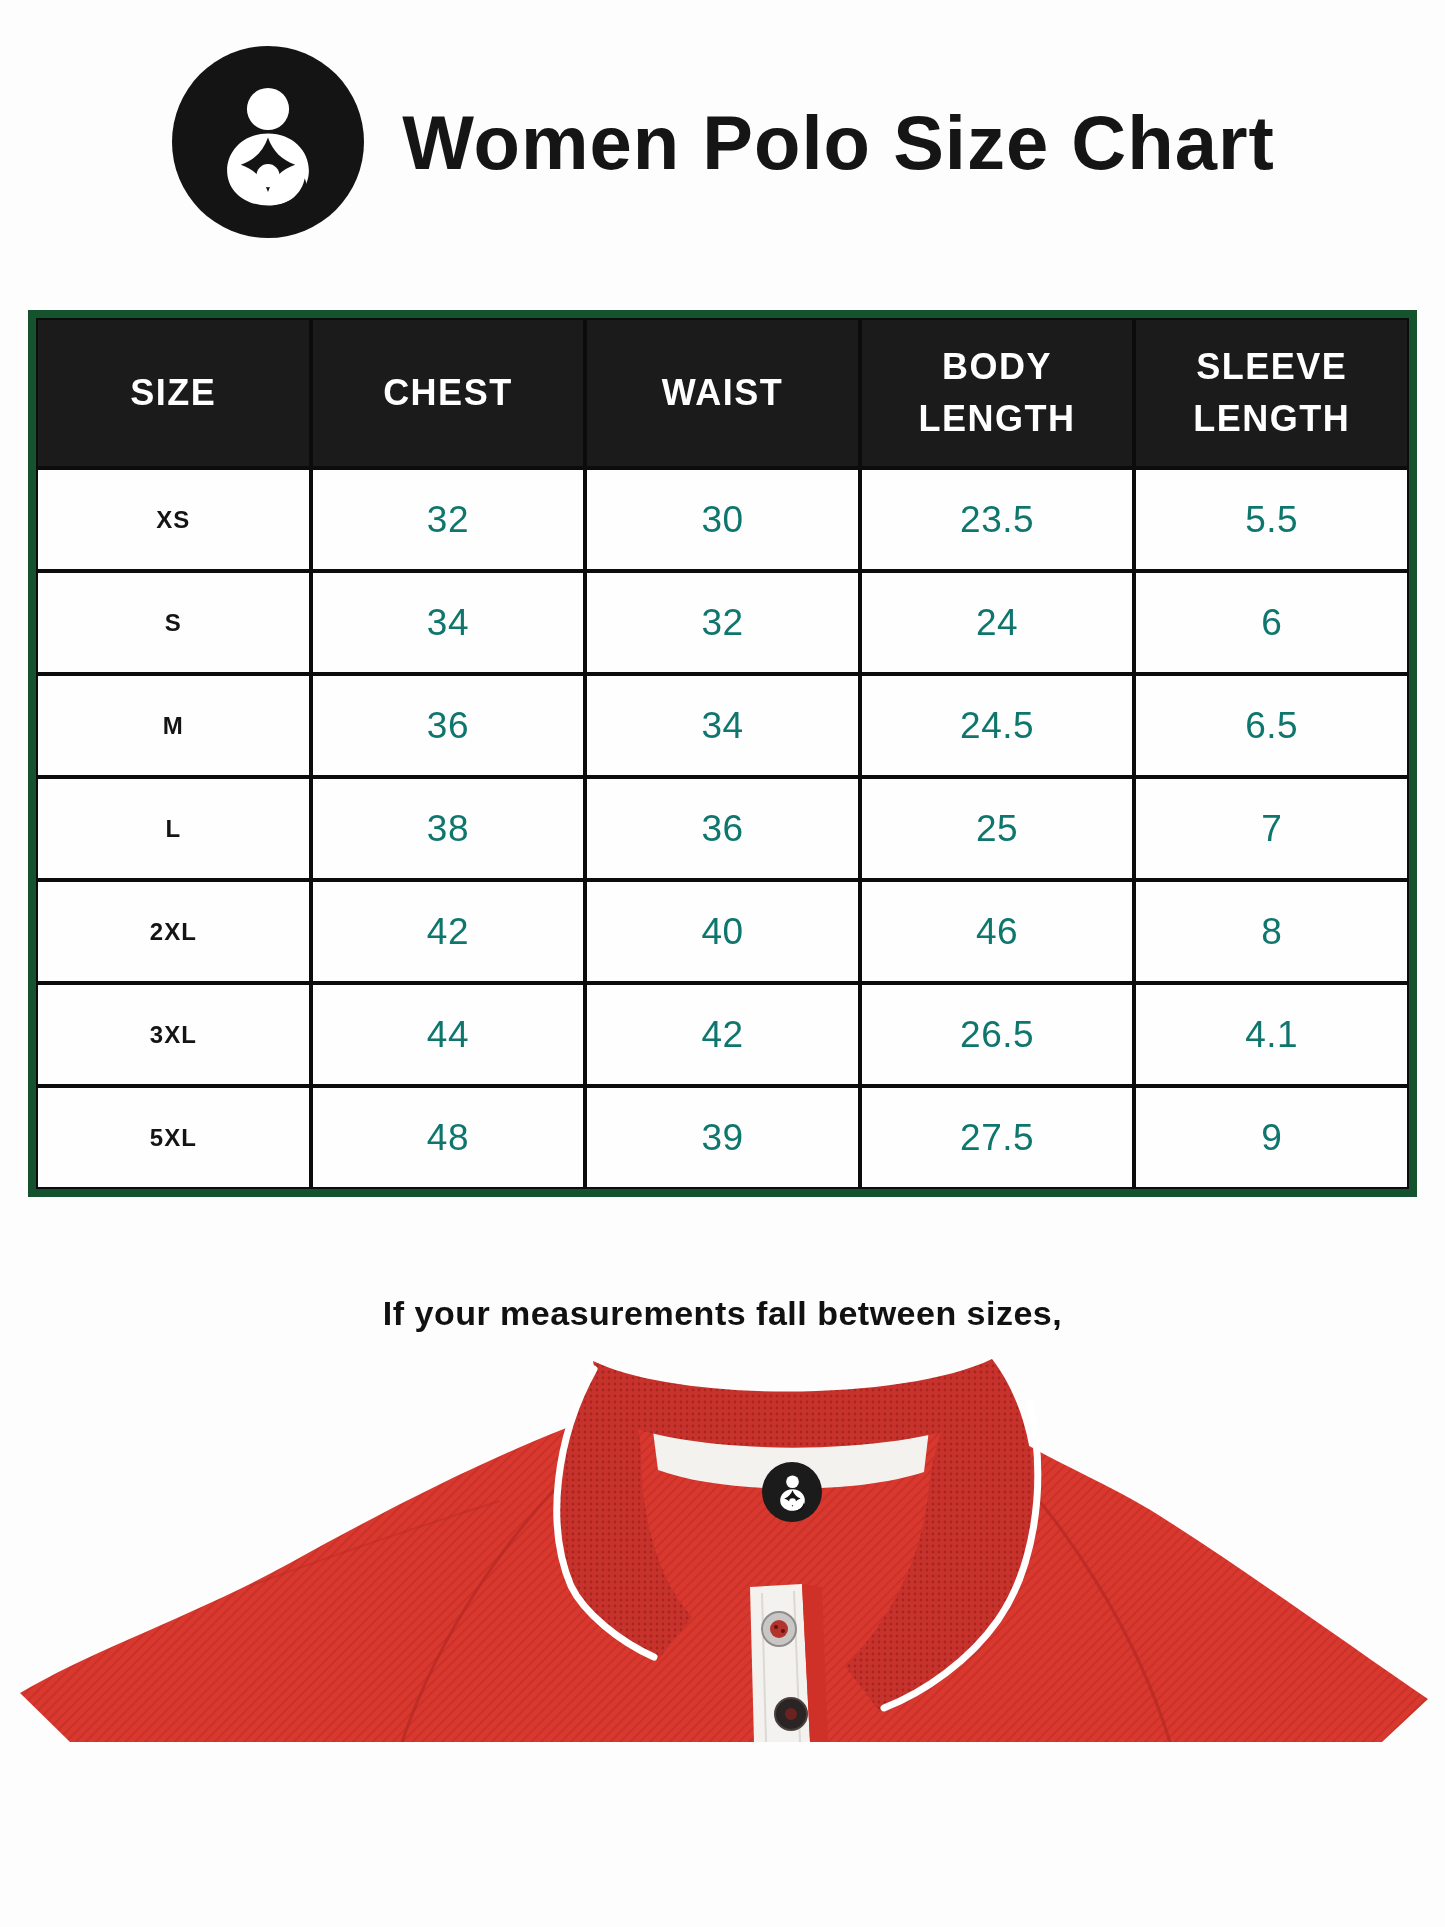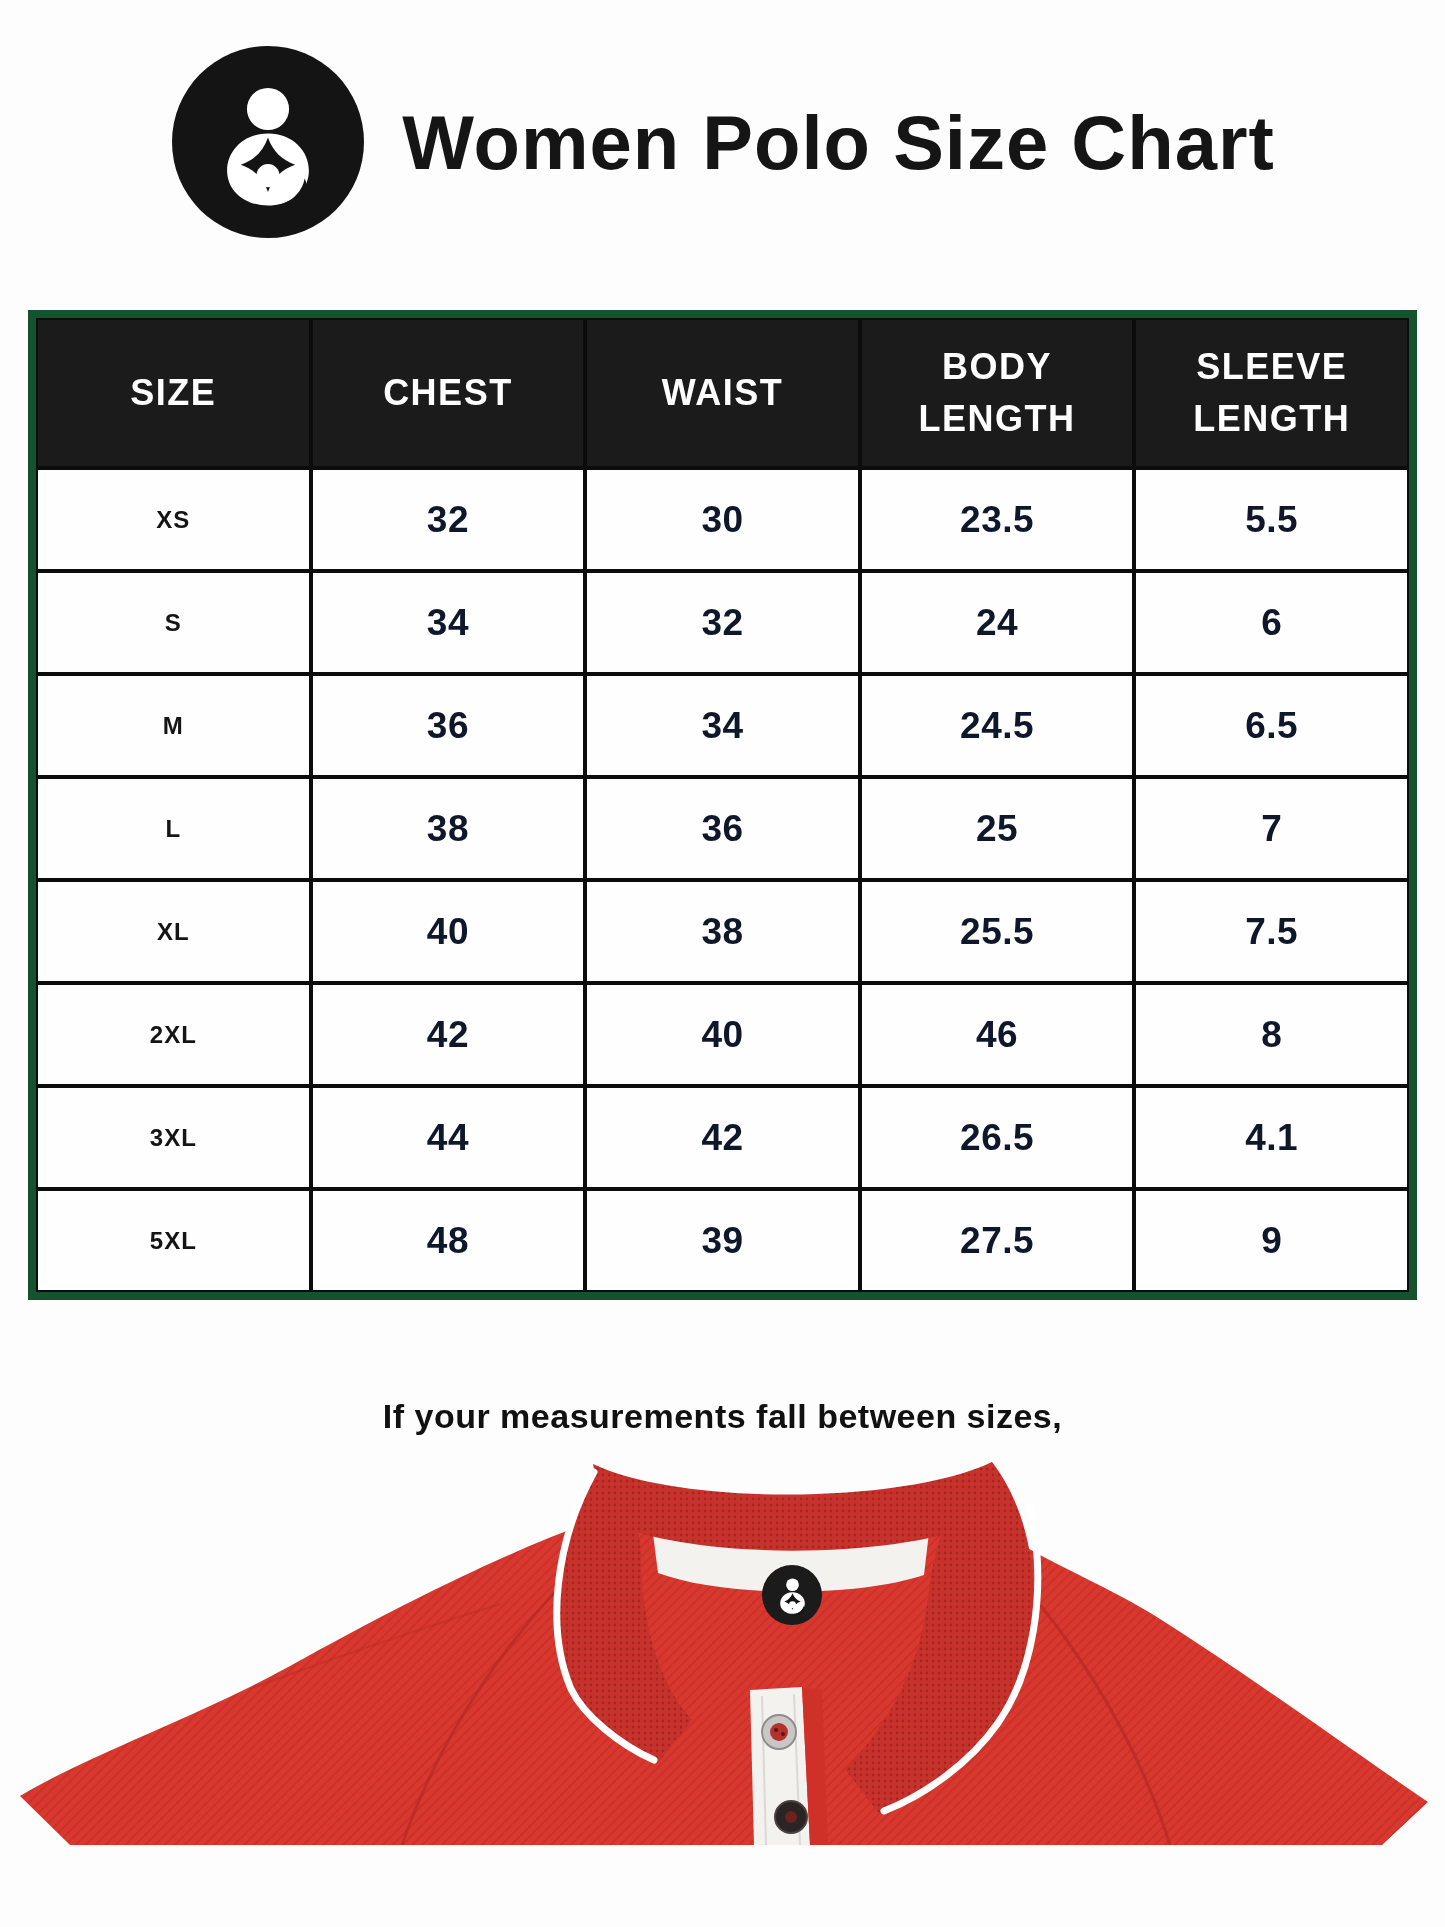--- a/index.html
+++ b/index.html
@@ -32,21 +32,21 @@
     padding:0;
   }
   .size-chart thead th{
     background:#1b1b1b;color:#ffffff;
     height:146px;
     font-size:36px;font-weight:700;letter-spacing:1.5px;line-height:1.45;
   }
   .size-chart thead th .th-label{display:inline-block;max-width:210px;}
   .size-chart tbody td{height:99px;background:#fefefe;}
   td.size-cell{font-size:24px;font-weight:700;letter-spacing:1px;color:#141414;}
-  td.num-cell{font-size:37px;font-weight:700;color:#0f172a;letter-spacing:0.5px;}
+  td.num-cell{font-size:37px;font-weight:400;color:#0f766e;letter-spacing:0.5px;}
   
   .note{
     margin-top:92px;text-align:center;
     font-size:34px;font-weight:700;color:#111;
     line-height:1.42;letter-spacing:0.5px;
   }
   .note span{display:block;}
   
   .polo-wrap{margin-top:14px;height:391px;overflow:hidden;}
   .polo-wrap svg{display:block;}
@@ -107,27 +107,20 @@
         <td class="num-cell">34</td>
         <td class="num-cell">24.5</td>
         <td class="num-cell">6.5</td>
       </tr>
       <tr>
         <td class="size-cell">L</td>
         <td class="num-cell">38</td>
         <td class="num-cell">36</td>
         <td class="num-cell">25</td>
         <td class="num-cell">7</td>
-      </tr>
-      <tr>
-        <td class="size-cell">XL</td>
-        <td class="num-cell">40</td>
-        <td class="num-cell">38</td>
-        <td class="num-cell">25.5</td>
-        <td class="num-cell">7.5</td>
       </tr>
       <tr>
         <td class="size-cell">2XL</td>
         <td class="num-cell">42</td>
         <td class="num-cell">40</td>
         <td class="num-cell">46</td>
         <td class="num-cell">8</td>
       </tr>
       <tr>
         <td class="size-cell">3XL</td>

